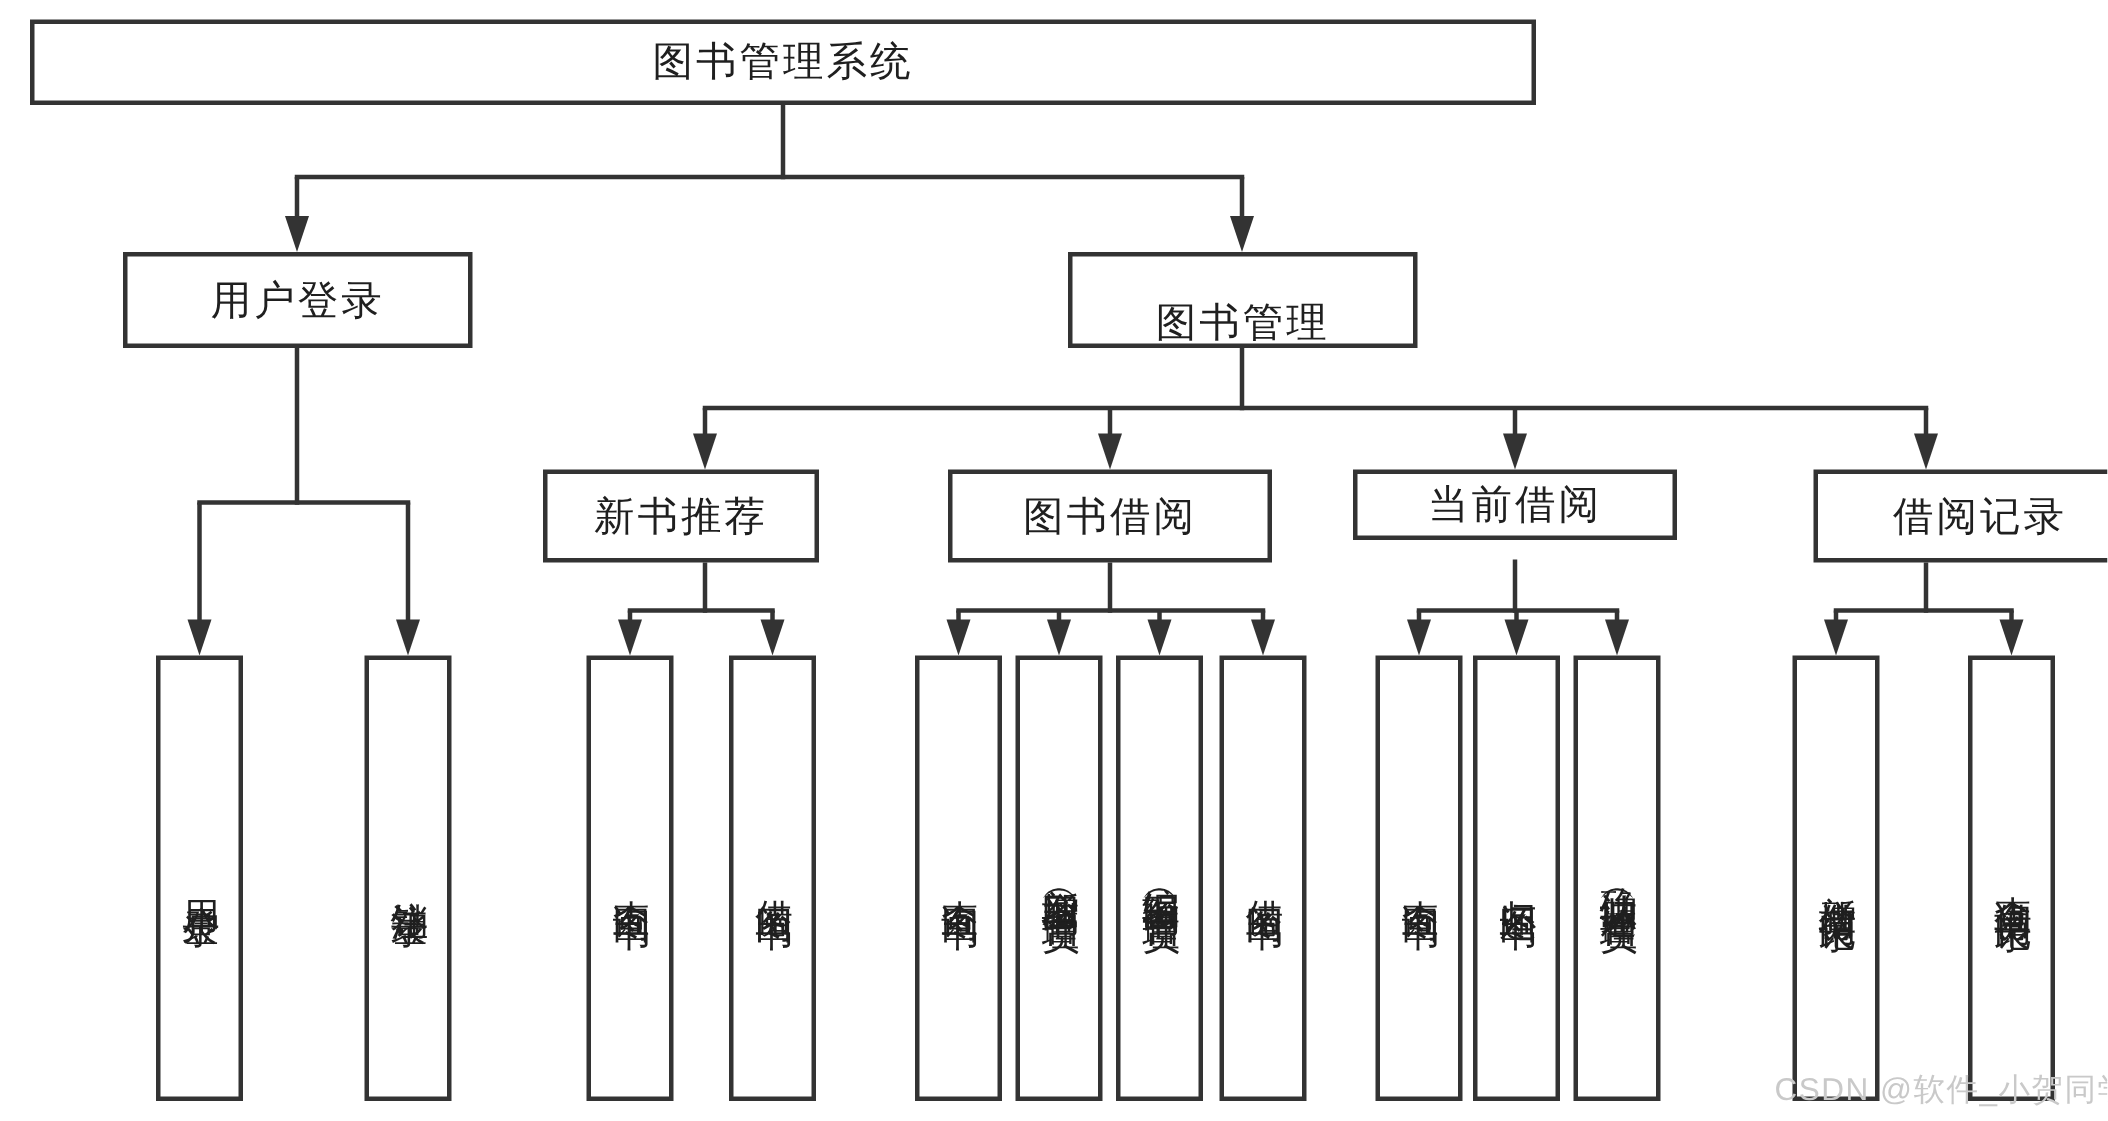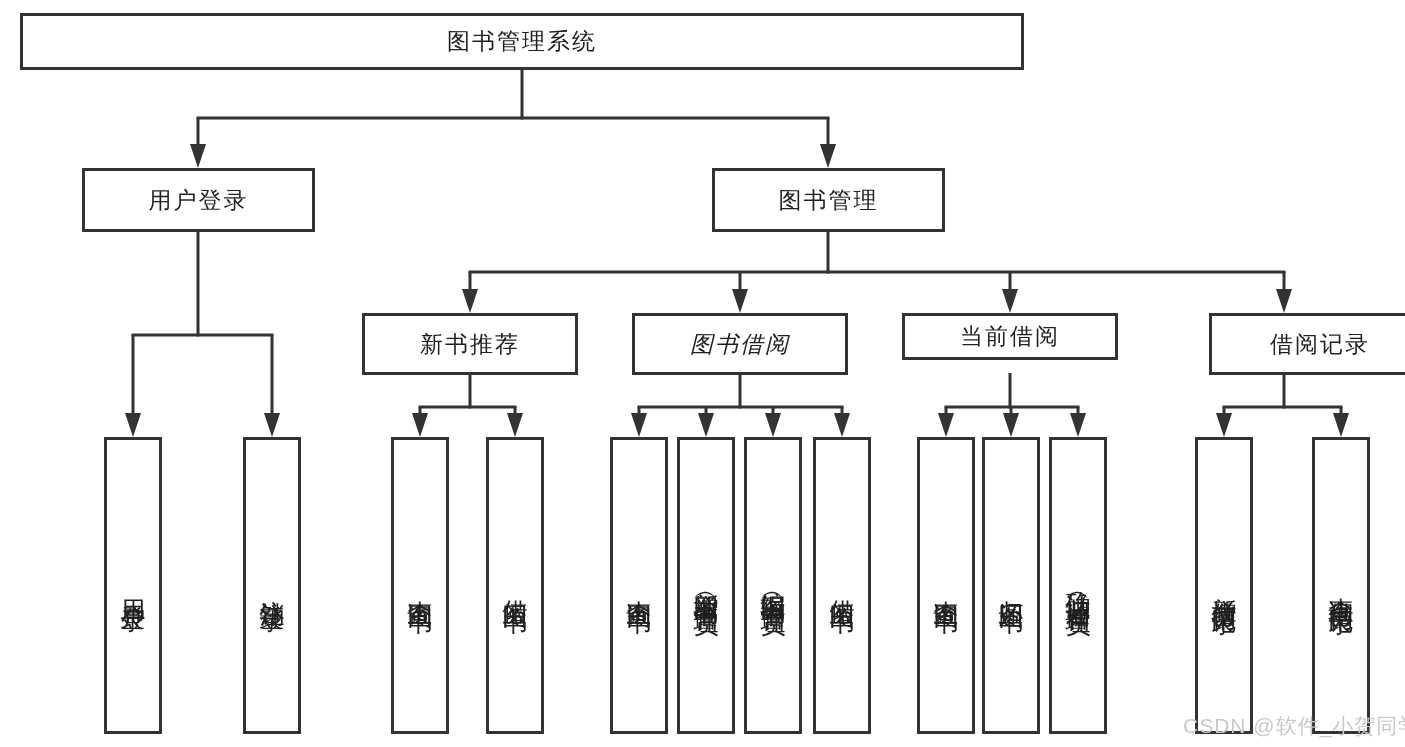--- a/index.html
+++ b/index.html
@@ -20,21 +20,21 @@
   .node{
     position:absolute;
     box-sizing:border-box;
     border:3px solid var(--line-color);
     background:#ffffff;
     display:flex;align-items:center;justify-content:center;
     color:var(--text-color);
     z-index:2;
   }
   .node .hlabel{
-    font-size:23px;
+    font-size:27px;
     letter-spacing:2px;
     white-space:nowrap;
     line-height:1;
   }
   .leaf{
     position:absolute;
     box-sizing:border-box;
     border:3px solid var(--line-color);
     background:#ffffff;
     display:flex;align-items:center;justify-content:center;
@@ -131,28 +131,28 @@
     </g>
   </svg>
 
   <div class="node" style="left:20px;top:13px;width:1004px;height:57px;">
     <span class="hlabel">图书管理系统</span>
   </div>
 
   <div class="node" style="left:82px;top:168px;width:233px;height:64px;">
     <span class="hlabel">用户登录</span>
   </div>
-  <div class="node" style="left:712px;top:168px;width:233px;height:64px;">
+  <div class="node" style="left:712px;top:168px;width:233px;height:64px;align-items:flex-end;">
     <span class="hlabel">图书管理</span>
   </div>
 
-  <div class="node" style="left:362px;top:313px;width:216px;height:62px;">
+  <div class="node" style="left:362px;top:313px;width:184px;height:62px;">
     <span class="hlabel">新书推荐</span>
   </div>
-  <div class="node" style="left:632px;top:313px;width:216px;height:62px;font-style:italic;">
+  <div class="node" style="left:632px;top:313px;width:216px;height:62px;">
     <span class="hlabel">图书借阅</span>
   </div>
   <div class="node" style="left:902px;top:313px;width:216px;height:47px;">
     <span class="hlabel">当前借阅</span>
   </div>
   <div class="node" style="left:1173px;top:313px;width:222px;height:62px;margin-left:36px;">
     <span class="hlabel">借阅记录</span>
   </div>
 
   <div class="leaf" style="left:104px;">

